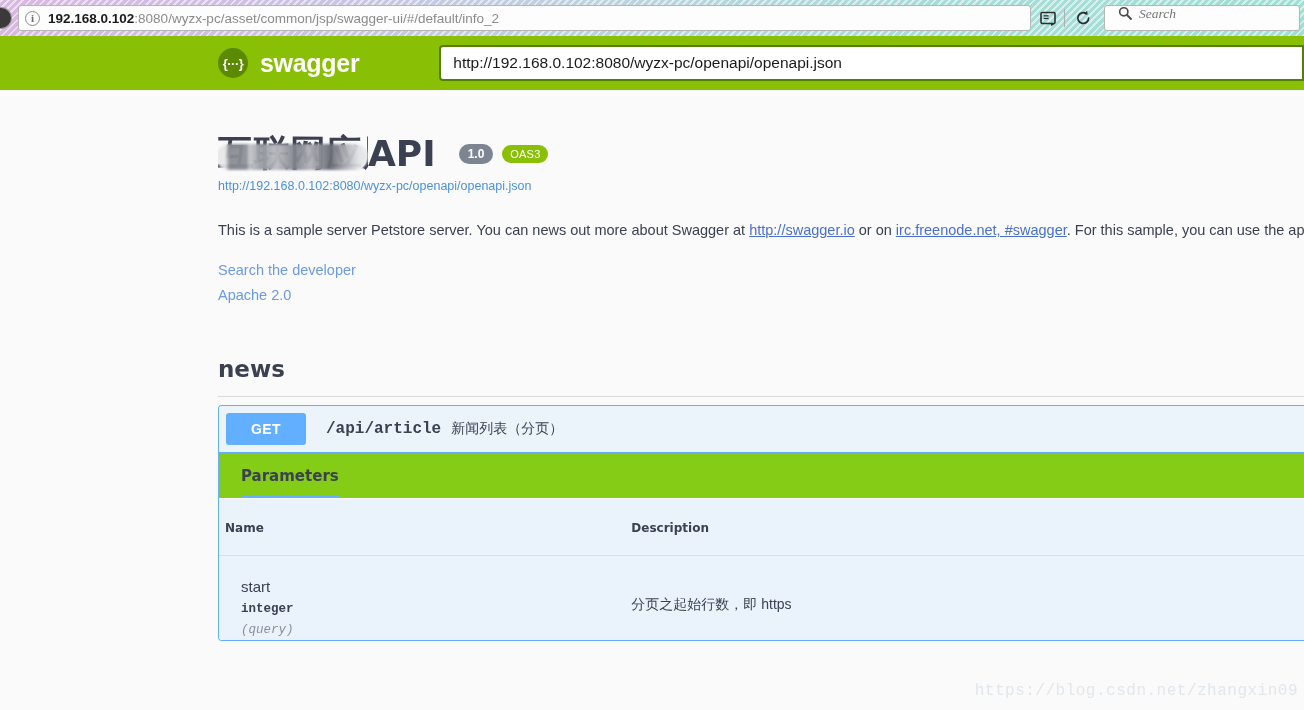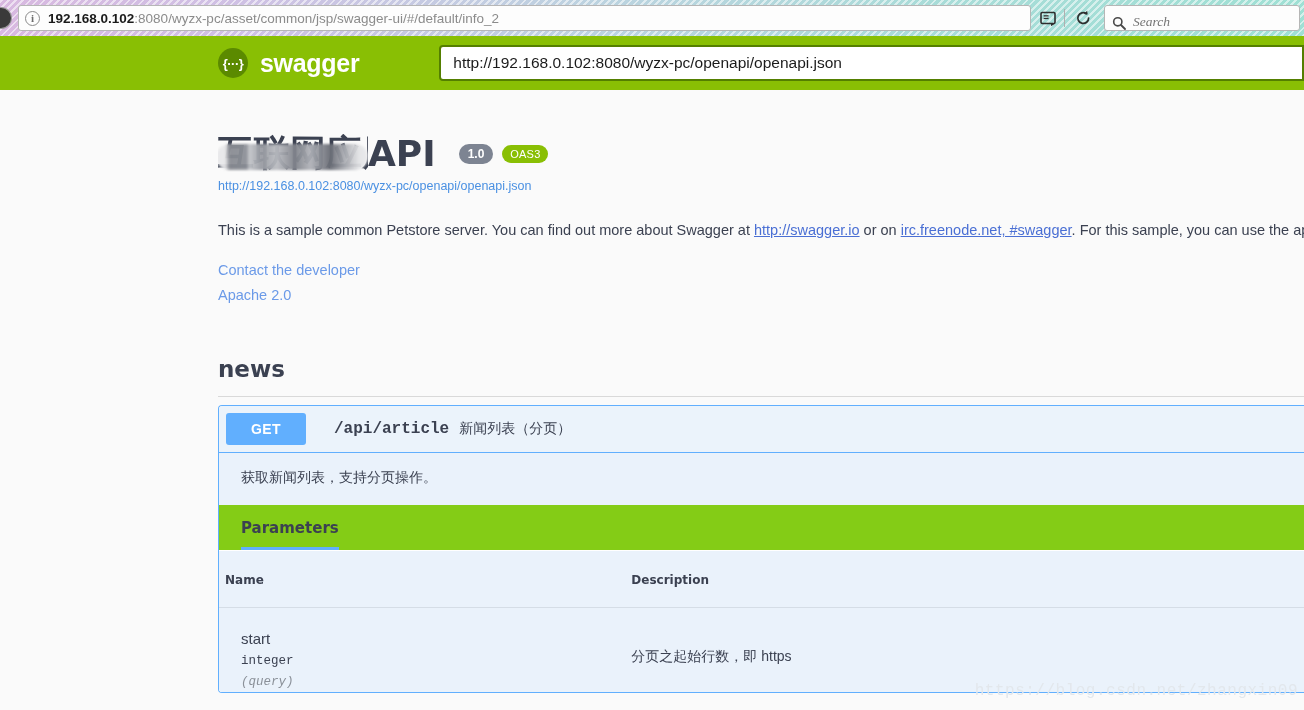--- a/index.html
+++ b/index.html
@@ -79,22 +79,22 @@
     margin: 0 1px;
     flex: none;
   }
   .search-bar {
     width: 196px;
     height: 26px;
     background: #fdfdfd;
     border: 1px solid #b6b6b6;
     border-radius: 3px;
     display: flex;
-    align-items: flex-end;
-    padding: 0 7px;
+    align-items: flex-start;
+    padding: 0 13px;
     flex: none;
     margin-left: 6px;
   }
   .search-bar .s-icon { margin-right: 7px; flex: none; }
   .search-bar input {
     border: none; outline: none; background: transparent;
     font-family: "Liberation Serif", serif;
     font-style: italic;
     font-size: 13.5px;
     color: #6f6f6f;
@@ -293,21 +293,21 @@
     font-size: 14px;
     font-weight: bold;
     border-radius: 3px;
     min-width: 80px;
     text-align: center;
     padding: 8px 0;
     letter-spacing: 0.4px;
     flex: none;
   }
   .op-path {
-    margin-left: 28px;
+    margin-left: 20px;
     font-family: "Liberation Mono", monospace;
     font-size: 16px;
     font-weight: bold;
     color: #3b4151;
     flex: none;
   }
   .op-summary {
     margin-left: 10px;
     font-size: 14px;
     color: #3b4151;
@@ -363,21 +363,21 @@
   }
   .params-table td.col-desc { padding-left: 0; padding-top: 40px; }
   .param-name {
     font-size: 15px;
     color: #3b4151;
     line-height: 22px;
   }
   .param-type {
     font-family: "Liberation Mono", monospace;
     font-size: 12.5px;
-    font-weight: normal;
+    font-weight: bold;
     color: #3b4151;
     line-height: 22px;
   }
   .param-in {
     font-family: "Liberation Mono", monospace;
     font-size: 12.5px;
     font-style: italic;
     color: #8b9199;
     line-height: 20px;
   }
@@ -455,42 +455,41 @@
         <span class="blurred-title">
           <span class="ghost">互联网应用</span>
           <span class="mask"></span>
         </span>
         <span class="api-title-text">API</span>
         <span class="badge-version">1.0</span>
         <span class="badge-oas">OAS3</span>
       </div>
       <a class="spec-link" href="#">http://192.168.0.102:8080/wyzx-pc/openapi/openapi.json</a>
 
-      <div class="api-description"><span>This is a sample common Petstore server. You can find out more about Swagger at </span><a href="#">http://swagger.io</a><span> or on </span><a href="#">irc.freenode.net, #swagger</a><span>. For this sample, you can use the api key</span></div>
+      <div class="api-description"><span>This is a sample server Petstore server. You can news out more about Swagger at </span><a href="#">http://swagger.io</a><span> or on </span><a href="#">irc.freenode.net, #swagger</a><span>. For this sample, you can use the api key</span></div>
 
       <div class="meta-links">
-        <a href="#">Contact the developer</a>
+        <a href="#">Search the developer</a>
         <a href="#">Apache 2.0</a>
       </div>
     </div>
 
     <div class="tag-section">
       <div class="tag-header">
         <h3 class="tag-name">news</h3>
       </div>
 
       <div class="opblock">
         <div class="opblock-summary">
           <span class="http-method">GET</span>
           <span class="op-path">/api/article</span>
           <span class="op-summary">新闻列表（分页）</span>
         </div>
 
         <div class="opblock-body">
-          <div class="op-description">获取新闻列表，支持分页操作。</div>
 
           <div class="op-tabs">
             <span class="op-tab">Parameters</span>
           </div>
 
           <div class="params-wrap">
             <table class="params-table">
               <thead>
                 <tr>
                   <th class="col-name">Name</th>

